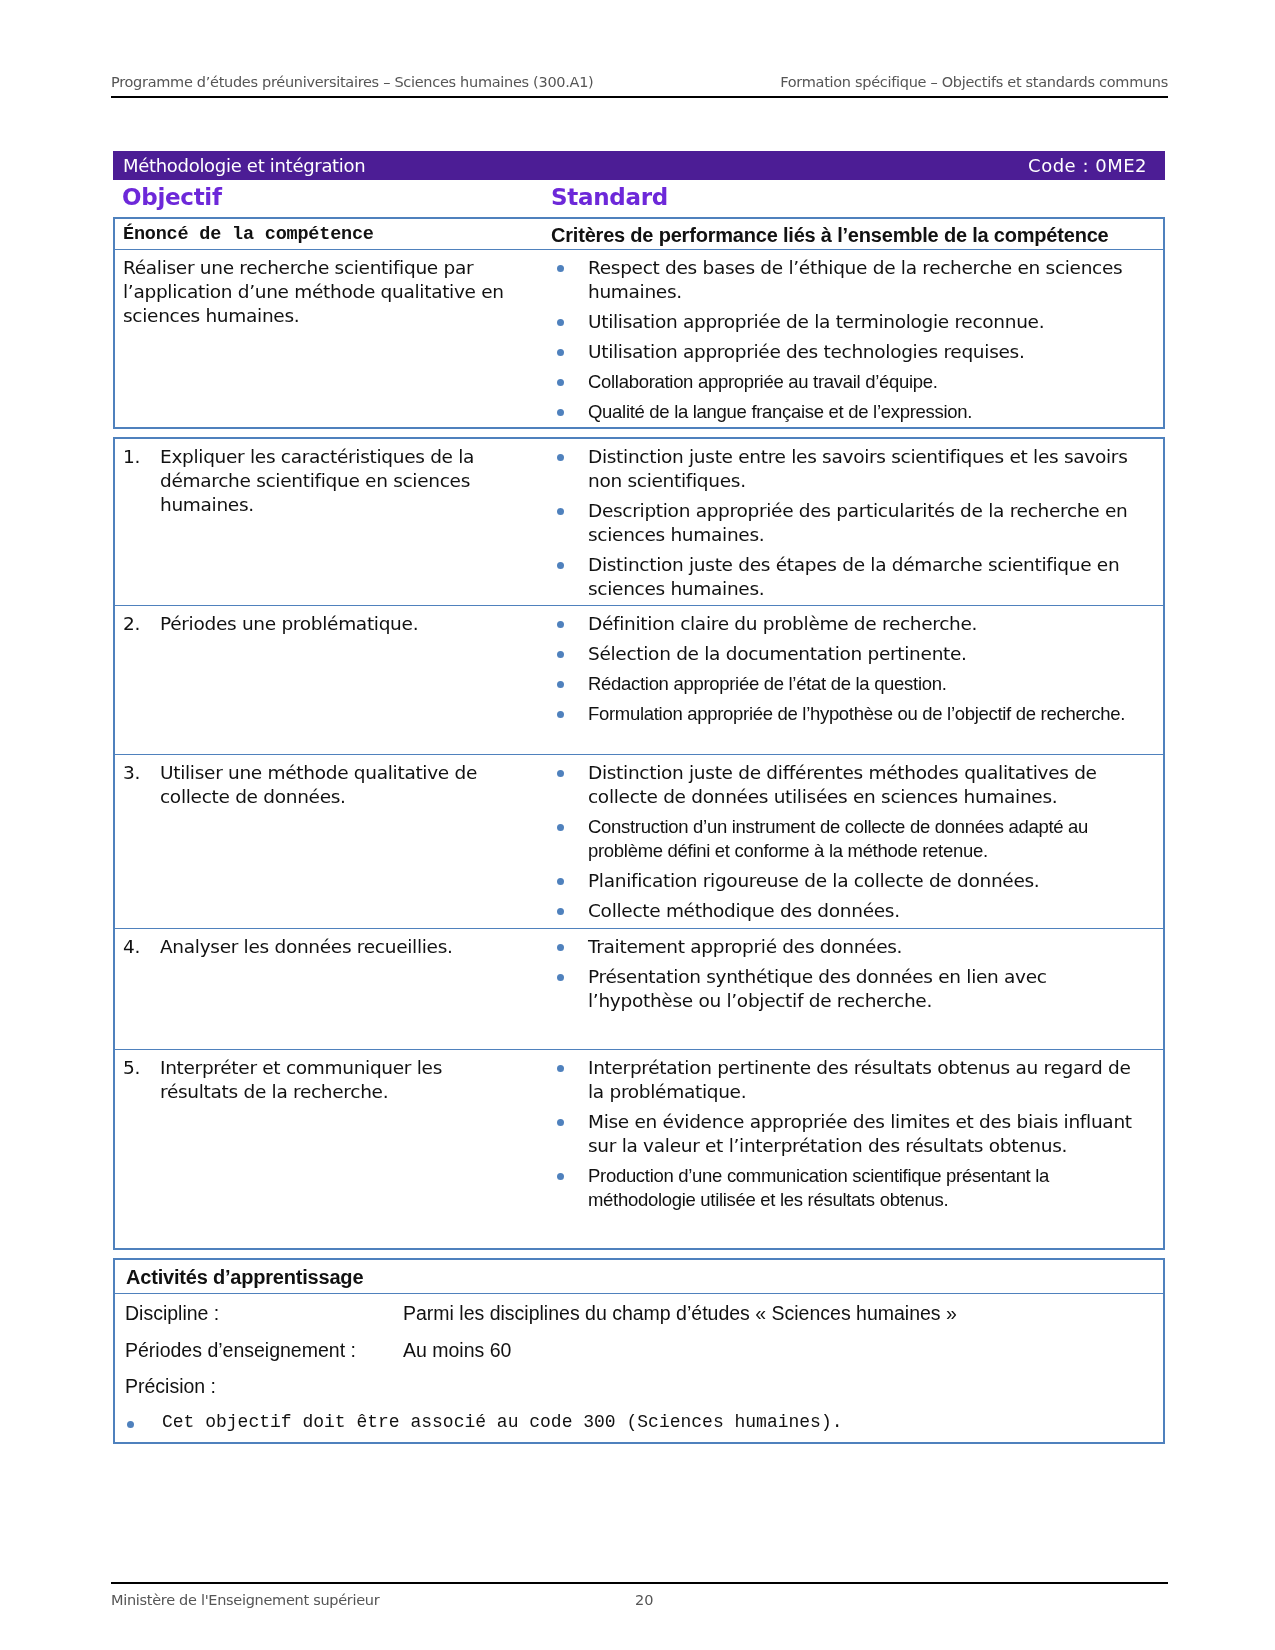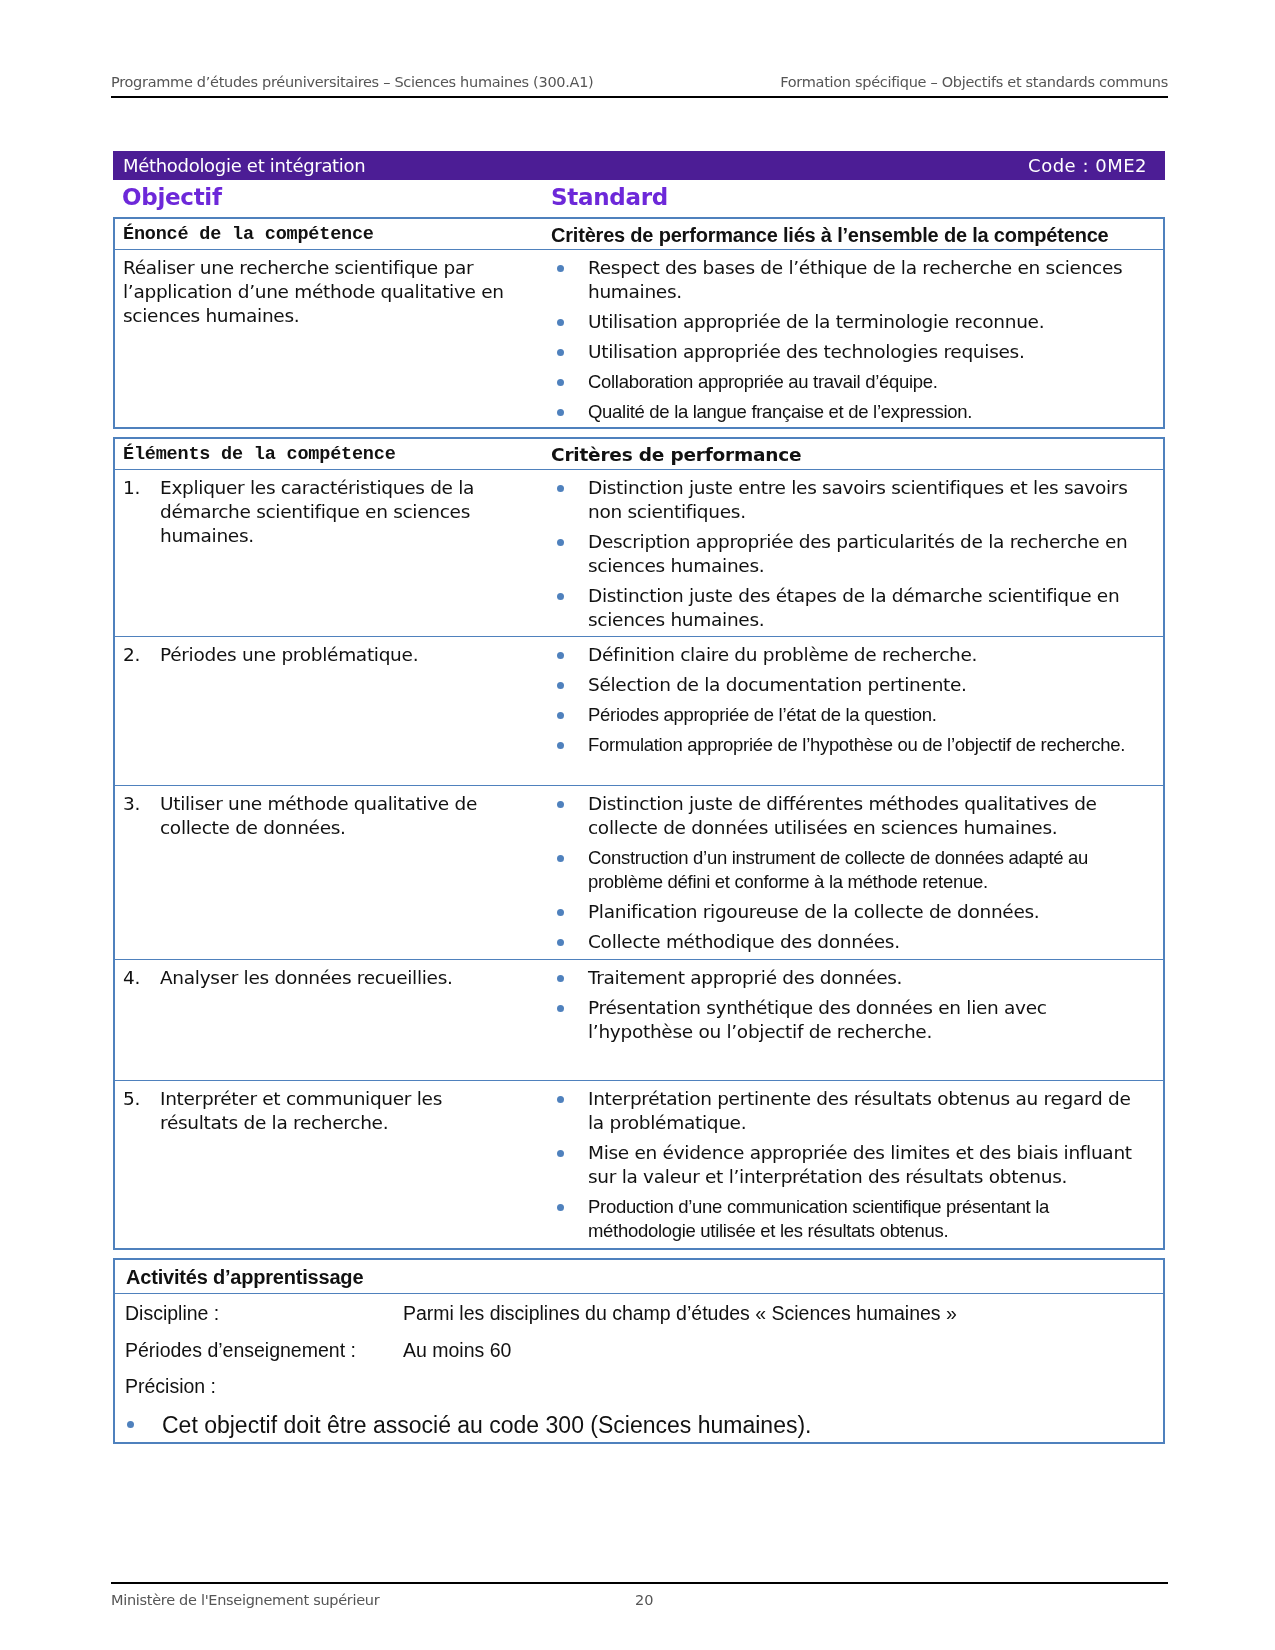--- a/index.html
+++ b/index.html
@@ -73,24 +73,20 @@
         <li><span class="dot"></span><span>Utilisation appropriée de la terminologie reconnue.</span></li>
         <li><span class="dot"></span><span>Utilisation appropriée des technologies requises.</span></li>
         <li class="ls"><span class="dot"></span><span>Collaboration appropriée au travail d’équipe.</span></li>
         <li class="ls"><span class="dot"></span><span>Qualité de la langue française et de l’expression.</span></li>
       </ul>
     </div>
   </div>
 </div>
 
 <div class="box" style="top:437px; height:809px;">
-  <div class="row hdr">
-    <span class="l">Éléments de la compétence</span>
-    <span class="r dv">Critères de performance</span>
-  </div>
 
   <div class="row" style="height:166px;">
     <div class="lcol num">
         <span class="n">1.</span>
         <span>Expliquer les caractéristiques de la démarche scientifique en sciences humaines.</span>
       </div>
     <div class="rcol">
         <ul class="crit">
       <li><span class="dot"></span><span>Distinction juste entre les savoirs scientifiques et les savoirs non scientifiques.</span></li>
       <li><span class="dot"></span><span>Description appropriée des particularités de la recherche en sciences humaines.</span></li>
@@ -101,21 +97,21 @@
 
   <div class="row" style="height:148px;">
     <div class="lcol num">
         <span class="n">2.</span>
         <span>Périodes une problématique.</span>
       </div>
     <div class="rcol">
         <ul class="crit">
       <li><span class="dot"></span><span>Définition claire du problème de recherche.</span></li>
       <li><span class="dot"></span><span>Sélection de la documentation pertinente.</span></li>
-      <li class="ls"><span class="dot"></span><span>Périodes appropriée de l’état de la question.</span></li>
+      <li class="ls"><span class="dot"></span><span>Rédaction appropriée de l’état de la question.</span></li>
       <li class="ls"><span class="dot"></span><span>Formulation appropriée de l’hypothèse ou de l’objectif de recherche.</span></li>
     </ul>
       </div>
   </div>
 
   <div class="row" style="height:173px;">
     <div class="lcol num">
         <span class="n">3.</span>
         <span>Utiliser une méthode qualitative de collecte de données.</span>
       </div>
@@ -162,21 +158,21 @@
     <span class="l" style="left:11px; top:6px; font-family:'Liberation Sans', sans-serif; font-size:20px;">Activités d’apprentissage</span>
   </div>
   <div class="row" style="height:148px;">
     <span class="act-row" style="top:8px;">Discipline :</span>
     <span class="act-val" style="top:8px;">Parmi les disciplines du champ d’études « Sciences humaines »</span>
     <span class="act-row" style="top:45px;">Périodes d’enseignement :</span>
     <span class="act-val" style="top:45px;">Au moins 60</span>
     <span class="act-row" style="top:81px;">Précision :</span>
     <div style="position:absolute; left:10px; top:118px;">
       <span style="position:absolute; left:2px; top:9px; width:7px; height:7px; border-radius:50%; background:#4f81bd;"></span>
-      <span style="position:absolute; left:37px; top:0; white-space:nowrap; font-size:23px; font-family:Liberation Sans, sans-serif;">Cet objectif doit être associé au code 300 (Sciences humaines).</span>
+      <span style="position:absolute; left:37px; top:0; white-space:nowrap; font-size:18px; font-family:Liberation Mono, monospace;">Cet objectif doit être associé au code 300 (Sciences humaines).</span>
     </div>
   </div>
 </div>
 
 <div class="page-footer">
   <span class="fl">Ministère de l'Enseignement supérieur</span>
   <span class="fn">20</span>
 </div>
 
 </body></html>

